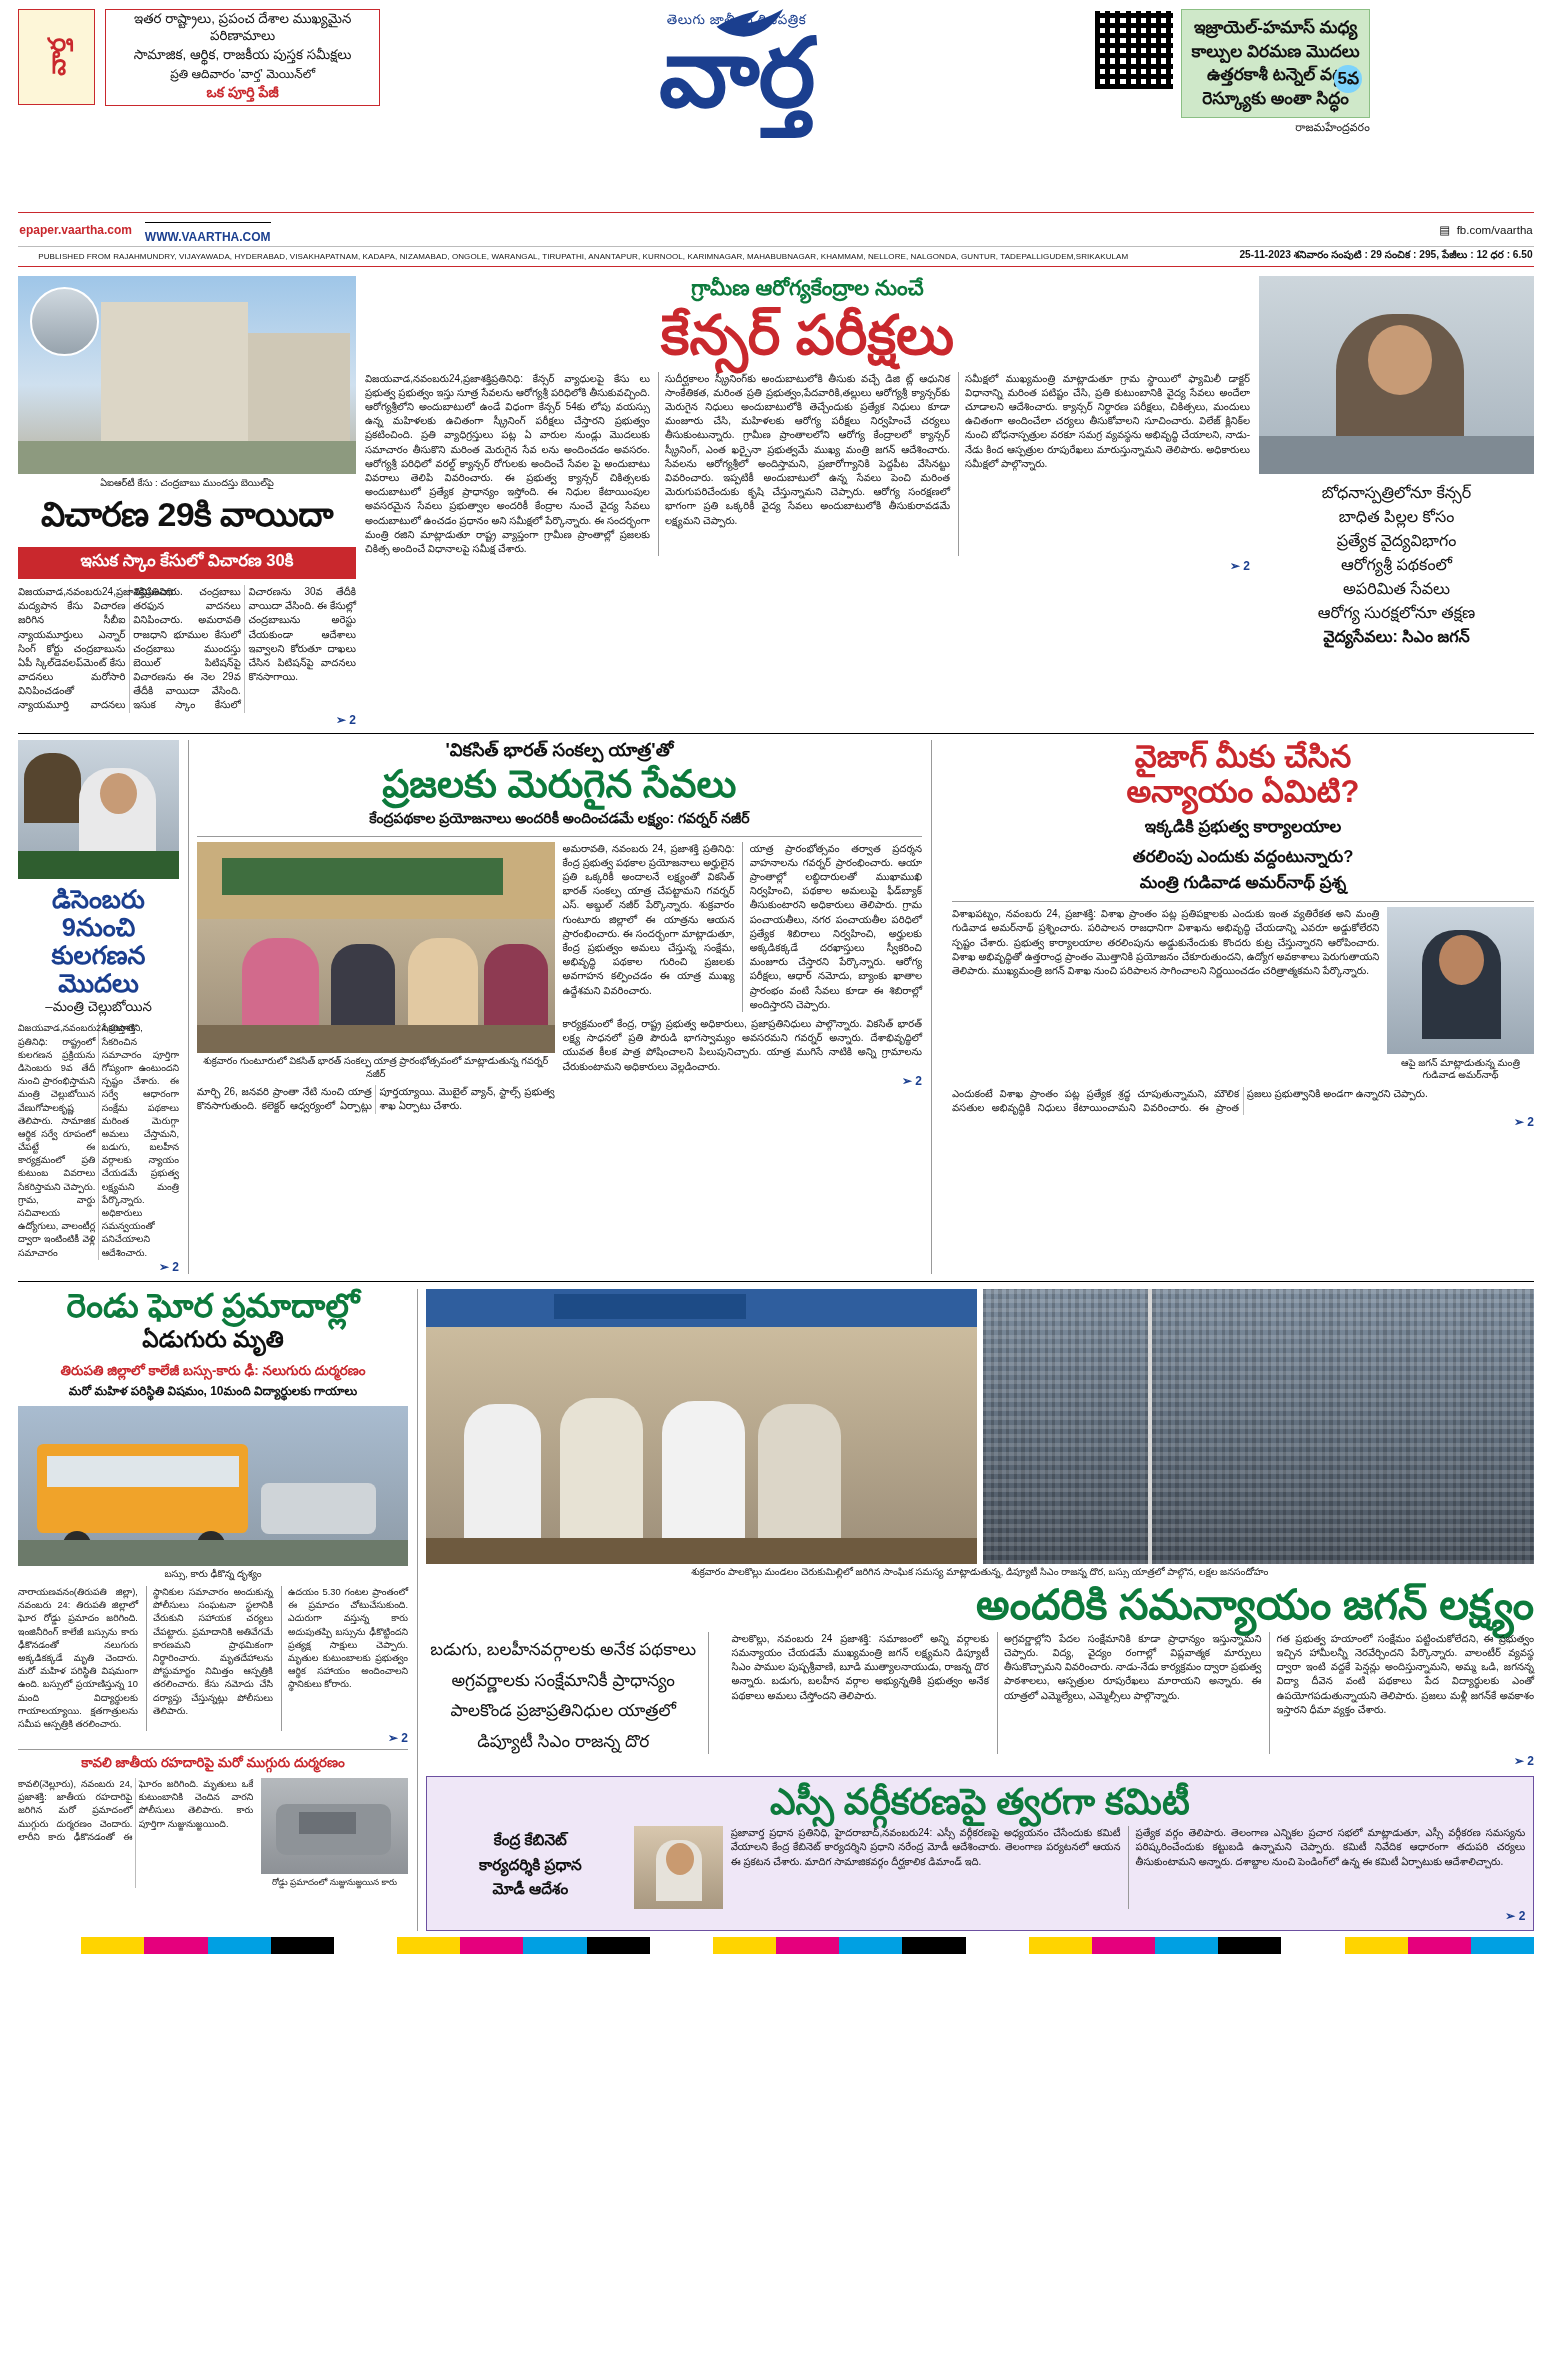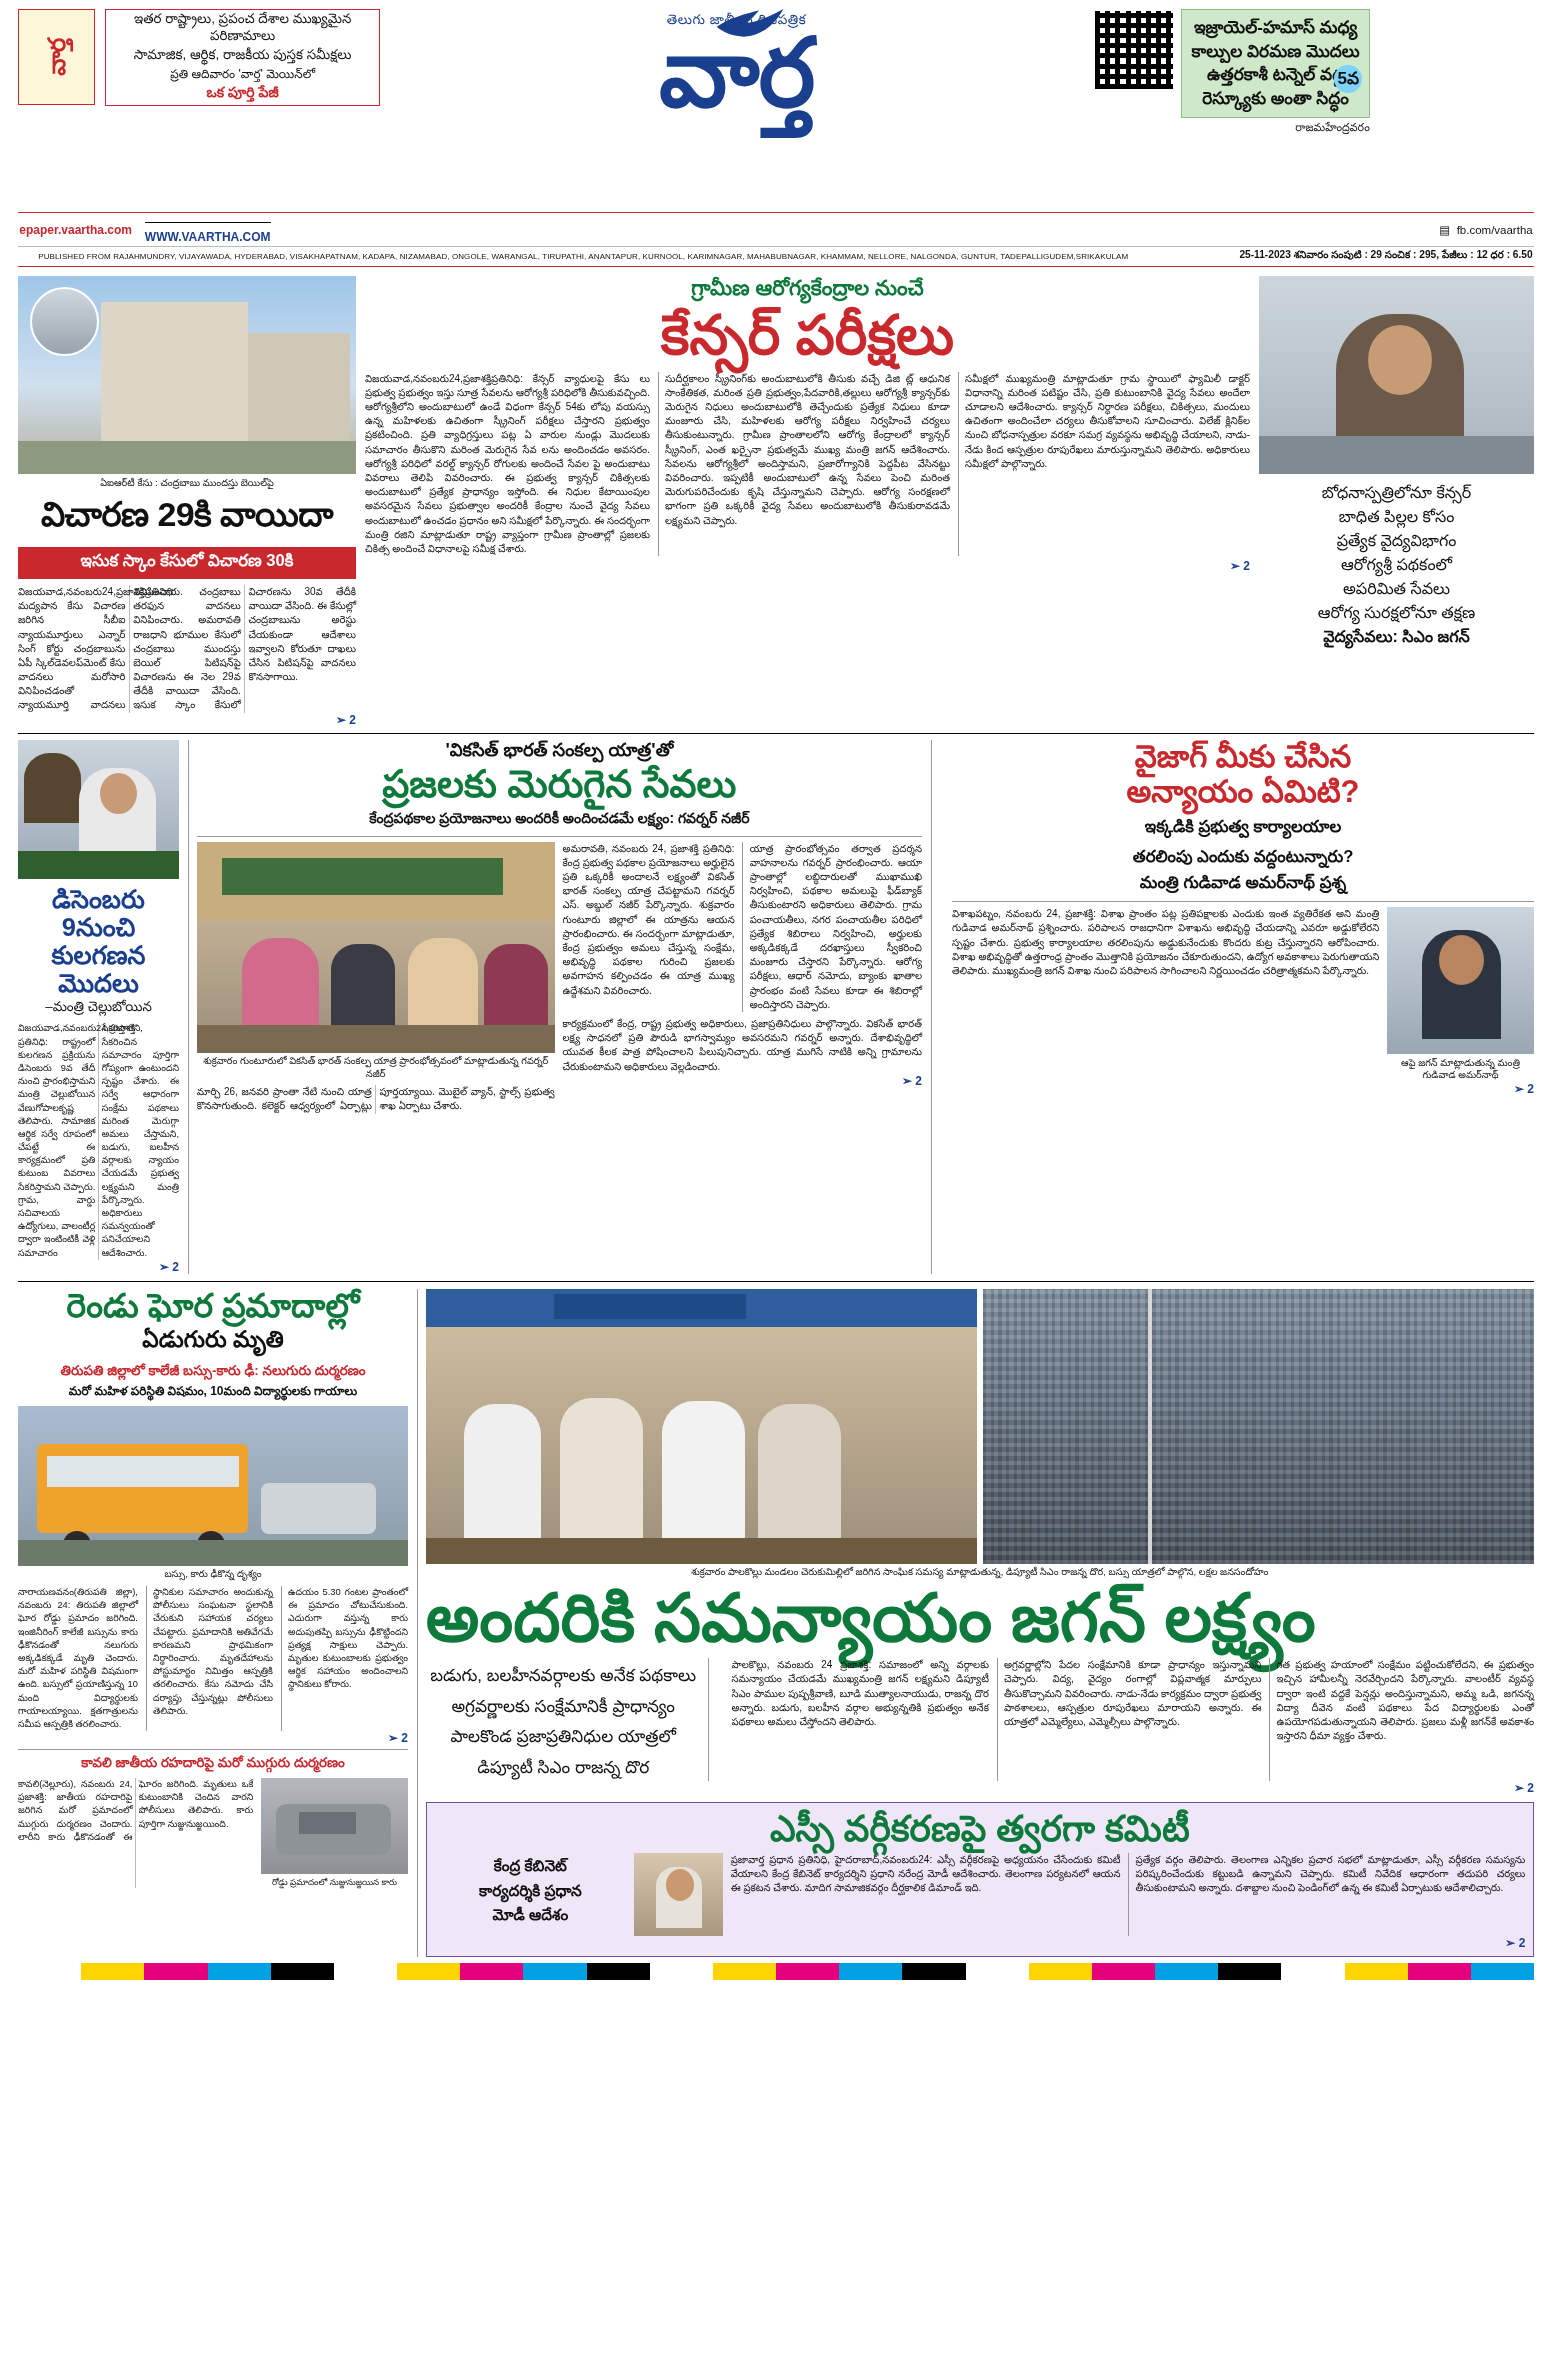--- a/index.html
+++ b/index.html
@@ -116,21 +116,21 @@
   .r-sub2 { text-align:center; font-size:16.6px; font-weight:bold; margin-top:5.1px; }
 
   
   .low { display:flex; gap:9px; margin-top:7.7px; padding-top:6.4px; border-top:1.3px solid #000;}
   .low-l { width:390px; flex:0 0 390px; }
   .low-r { flex:1 1 auto; }
   .l-h1 { font-size:33px; font-weight:bold; color:#0d7a3c; text-align:center; line-height:1.05;}
   .l-h2 { font-size:23px; font-weight:bold; text-align:center; margin-top:2.6px;}
   .l-sub { font-size:13.4px; font-weight:bold; color:#c9282d; text-align:center; margin-top:5.1px;}
   .l-sub2 { font-size:12px; font-weight:bold; text-align:center; margin-top:2.6px;}
-  .big-head { font-size:67px; font-weight:bold; color:#0d7a3c; text-align:left; line-height:1.05; }
+  .big-head { font-size:42px; font-weight:bold; color:#0d7a3c; text-align:right; line-height:1.05; }
   .b-sub { font-size:17px; text-align:center; line-height:1.5; margin-top:5.1px;}
   .sc-box { margin-top:7.7px; border:1.3px solid #6b4fa0; background:#efe7f7; padding:6.4px 7.7px; }
   .sc-head { font-size:36px; font-weight:bold; color:#0d7a3c; text-align:center; line-height:1.05;}
   .sc-sub { font-size:15.3px; font-weight:bold; text-align:center; line-height:1.35; margin-top:3.8px;}
 
   .colorbar { display:flex; height:16.6px; margin-top:6.4px; }
   .colorbar i { display:block; flex:1 1 0; }
 </style>
 </head>
 <body>
@@ -297,20 +297,21 @@
           <div class="te">విశాఖపట్నం, నవంబరు 24, ప్రజాశక్తి: విశాఖ ప్రాంతం పట్ల ప్రతిపక్షాలకు ఎందుకు ఇంత వ్యతిరేకత అని మంత్రి గుడివాడ అమర్‌నాథ్ ప్రశ్నించారు. పరిపాలన రాజధానిగా విశాఖను అభివృద్ధి చేయడాన్ని ఎవరూ అడ్డుకోలేరని స్పష్టం చేశారు. ప్రభుత్వ కార్యాలయాల తరలింపును అడ్డుకునేందుకు కొందరు కుట్ర చేస్తున్నారని ఆరోపించారు. విశాఖ అభివృద్ధితో ఉత్తరాంధ్ర ప్రాంతం మొత్తానికి ప్రయోజనం చేకూరుతుందని, ఉద్యోగ అవకాశాలు పెరుగుతాయని తెలిపారు. ముఖ్యమంత్రి జగన్ విశాఖ నుంచి పరిపాలన సాగించాలని నిర్ణయించడం చరిత్రాత్మకమని పేర్కొన్నారు.</div>
         </div>
         <div style="width:147px; flex:0 0 147px;">
           <div class="photo portrait" style="height:147px;">
             <div style="position:absolute;left:35px;top:23px;width:79px;height:109px;background:#2c3440;border-radius:33px 33px 0 0;"></div>
             <div style="position:absolute;left:52px;top:28px;width:45px;height:50px;background:#b98460;border-radius:50%;"></div>
           </div>
           <div class="cap">ఆపై జగన్ మాట్లాడుతున్న మంత్రి గుడివాడ అమర్‌నాథ్</div>
         </div>
       </div>
+      <div class="te" style="margin-top:5.1px; column-count:2; column-gap:7.7px; column-rule:0.6px solid #bbb;">ఎందుకంటే విశాఖ ప్రాంతం పట్ల ప్రత్యేక శ్రద్ధ చూపుతున్నామని, మౌలిక వసతుల అభివృద్ధికి నిధులు కేటాయించామని వివరించారు. ఈ ప్రాంత ప్రజలు ప్రభుత్వానికి అండగా ఉన్నారని చెప్పారు.</div>
       <div style="text-align:right;"><span class="jump">➢ 2</span></div>
     </div>
   </div>
 
   <div class="low">
 
     <div class="low-l">
       <div class="l-h1">రెండు ఘోర ప్రమాదాల్లో</div>
       <div class="l-h2">ఏడుగురు మృతి</div>
       <div class="l-sub">తిరుపతి జిల్లాలో కాలేజీ బస్సు-కారు ఢీ: నలుగురు దుర్మరణం</div>

